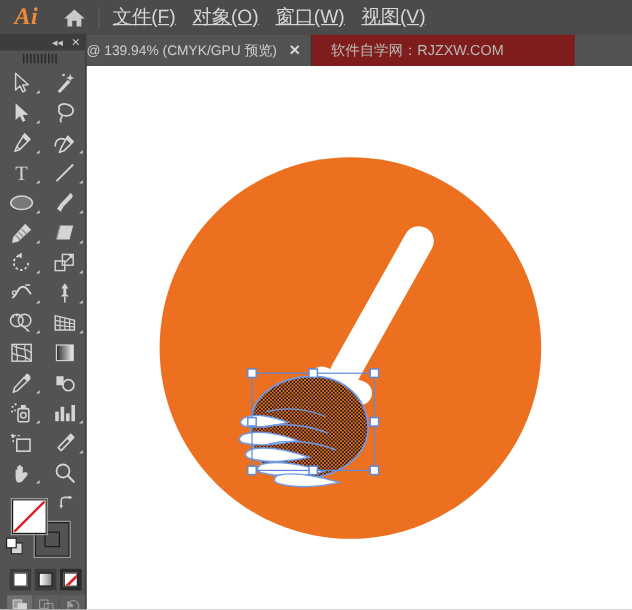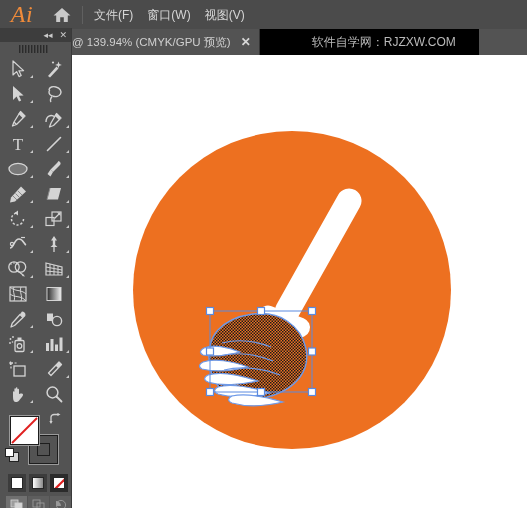--- a/index.html
+++ b/index.html
@@ -20,46 +20,47 @@
   #menubar {
     position: absolute; left: 0; top: 0;
     width: 527px; height: 29px;
     background: #4b4b4b;
     display: flex; align-items: center;
   }
   #ai-logo {
     width: 44px; height: 29px;
     display: flex; align-items: center; justify-content: center;
     color: #f08b3a;
-    font-size: 24px;
+    font-size: 20px;
     font-family: "Liberation Serif", serif;
     font-style: italic;
-    font-weight: normal;
+    font-weight: bold;
     letter-spacing: .5px;
   }
   #home-btn {
     width: 36px; height: 29px;
     display: flex; align-items: center; justify-content: center;
   }
   #menubar .vsep {
     width: 1px; height: 18px; background: #606060; margin: 0 4px 0 2px;
   }
   .menu-item {
     color: #d6d6d6;
-    font-size: 12px;
+    font-size: 16px;
     padding: 4px 7px;
     white-space: nowrap;
     line-height: 14px;
+    text-decoration: underline;
   }
 
   
   #tabbar {
     position: absolute; left: 0; top: 29px;
     width: 479px; height: 26px;
-    background: #000000;
+    background: #7f1d1d;
     display: flex; align-items: stretch;
   }
   #doc-tab {
     margin-left: 68px;
     height: 26px;
     background: #535353;
     display: flex; align-items: center;
     padding: 0 6px 0 4px;
     border-right: 1px solid #343434;
   }
@@ -67,21 +68,21 @@
     color: #cfcfcf; font-size: 11.5px; white-space: nowrap;
   }
   #doc-tab .tab-close {
     color: #d8d8d8; font-size: 12px;
     margin-left: 10px; margin-right: 2px;
     line-height: 10px; font-weight: bold;
   }
   #watermark {
     display: flex; align-items: center;
     padding-left: 16px;
-    color: #b9b9b9; font-size: 12px; white-space: nowrap; margin-left: 36px;
+    color: #b9b9b9; font-size: 12px; white-space: nowrap;
   }
 
   
   #toolpanel {
     position: absolute; left: 0; top: 28px;
     width: 72px; height: 480px;
     background: #535353;
     border-right: 1px solid #3a3a3a;
     z-index: 5;
   }
@@ -194,20 +195,21 @@
 
   <div id="menubar">
     <div id="ai-logo">Ai</div>
     <div id="home-btn">
       <svg width="20" height="18" viewBox="0 0 20 18" aria-hidden="true">
         <path d="M10 2 L18.5 9.5 L15.8 9.5 L15.8 16 L11.8 16 L11.8 11.3 L8.2 11.3 L8.2 16 L4.2 16 L4.2 9.5 L1.5 9.5 Z" fill="#c9c9c9"></path>
       </svg>
     </div>
     <div class="vsep"></div>
     <div class="menu-item">文件(F)</div>
+    <div class="menu-item">对象(O)</div>
     <div class="menu-item">窗口(W)</div>
     <div class="menu-item">视图(V)</div>
   </div>
 
   <div id="tabbar">
     <div id="doc-tab">
       <span class="tab-title">@ 139.94% (CMYK/GPU 预览)</span>
       <span class="tab-close">✕</span>
     </div>
     <div id="watermark">软件自学网：RJZXW.COM</div>

